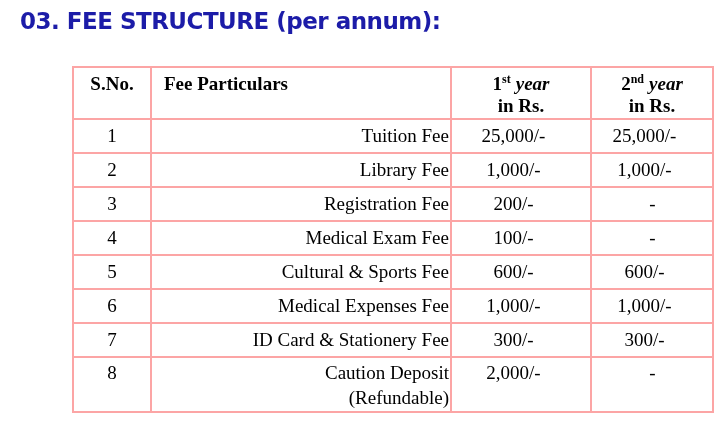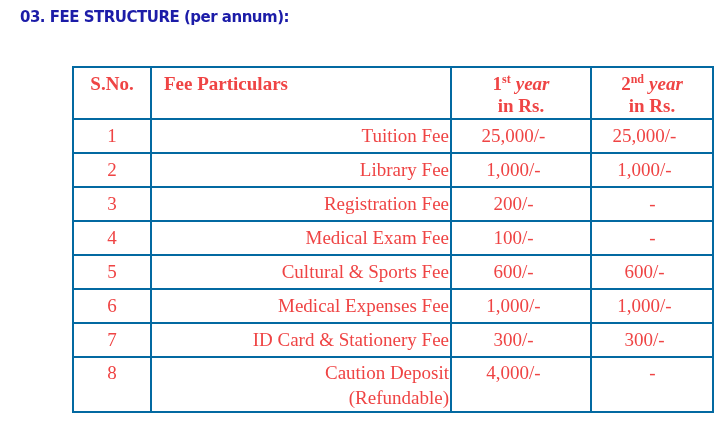--- a/index.html
+++ b/index.html
@@ -11,37 +11,37 @@
     background: #ffffff;
     font-family: "Liberation Serif", serif;
     position: relative;
   }
   .page-title {
     position: absolute;
     left: 20px;
     top: 8px;
     font-family: "DejaVu Sans", sans-serif;
     font-weight: bold;
-    font-size: 15px;
+    font-size: 23px;
     letter-spacing: -0.5px;
     color: #1c1ca8;
     white-space: nowrap;
   }
   table.fee-table {
     position: absolute;
     left: 72px;
     top: 66px;
     width: 640px;
     border-collapse: collapse;
     table-layout: fixed;
   }
   .fee-table td, .fee-table th {
-    border: 2px solid #0369a1;
+    border: 2px solid #fca5a5;
     font-size: 19px;
-    color: #ef4444;
+    color: #000000;
     overflow: hidden;
   }
   .fee-table tr.header-row { height: 52px; }
   .fee-table tr.data-row { height: 34px; }
   .fee-table tr.caution-row { height: 54px; }
   th {
     color: #7030a0;
     font-weight: bold;
     vertical-align: top;
     padding-top: 5px;
@@ -128,17 +128,17 @@
     <td class="amt">300/-</td>
   </tr>
 
 
   <tr class="caution-row">
     <td class="sno">8</td>
     <td class="part">
       <div>Caution Deposit</div>
       <div>(Refundable)</div>
     </td>
-    <td class="amt">4,000/-</td>
+    <td class="amt">2,000/-</td>
     <td class="amt dash">-</td>
   </tr>
 </tbody>
   </table>
 
 </body></html>

